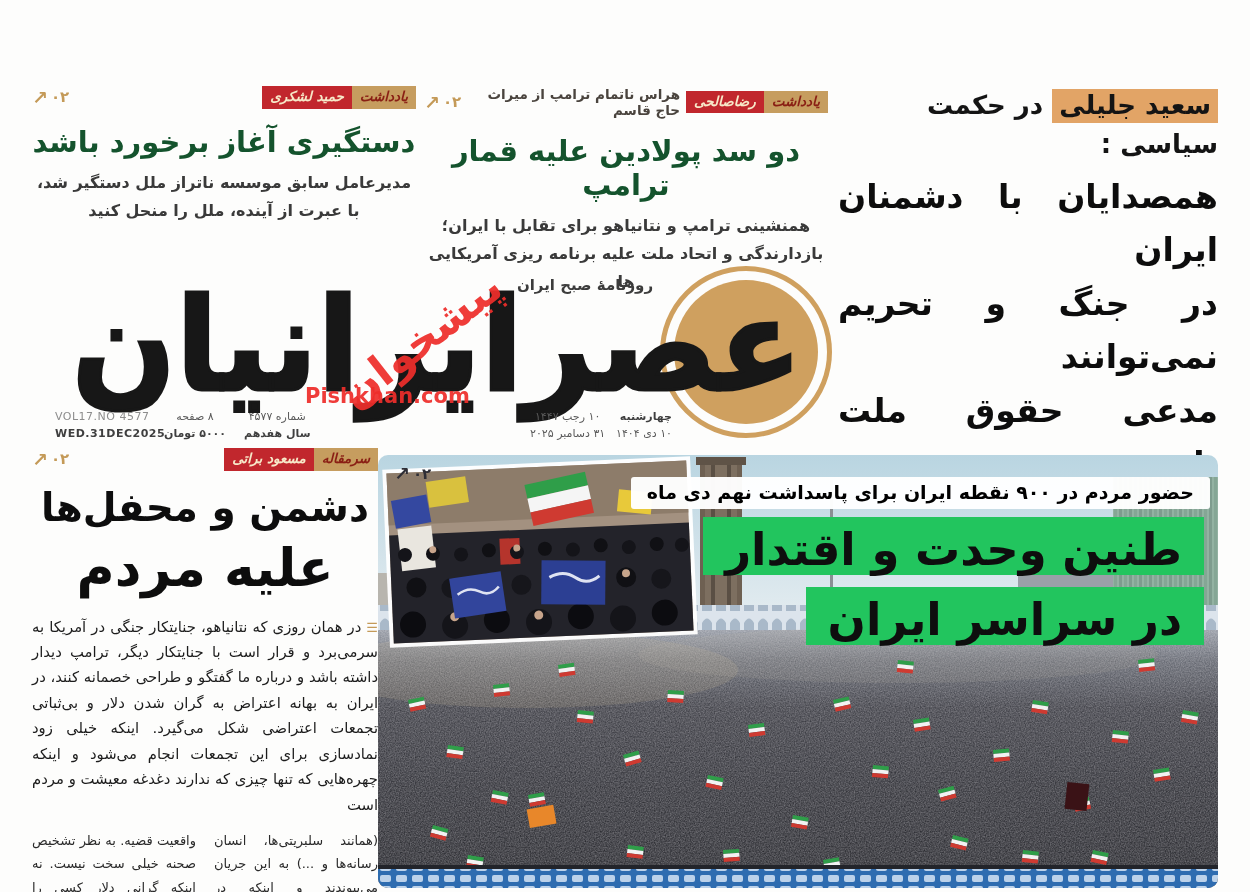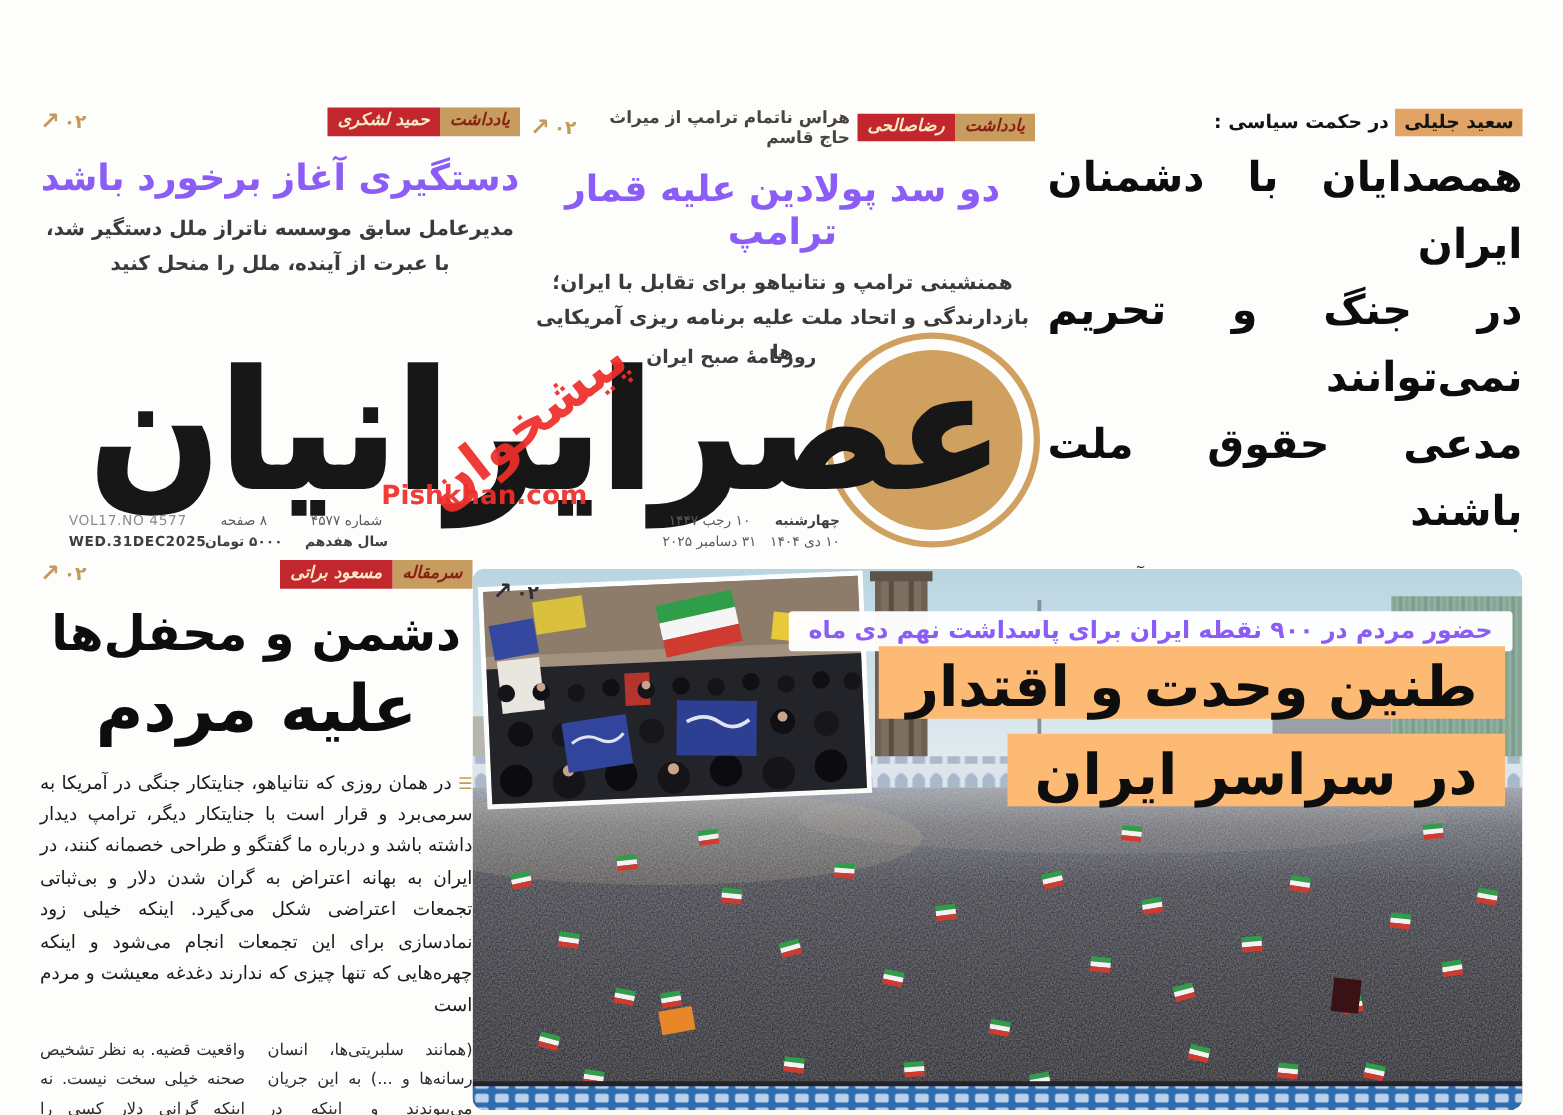--- a/index.html
+++ b/index.html
@@ -20,26 +20,26 @@
   .tag-note { font-size:13.5px; font-weight:700; color:#4a443e; padding-right:6px; }
   .tagrow { display:flex; flex-direction:row; justify-content:space-between; align-items:center; }
   .tags { display:flex; align-items:center; }
 
   
   .col { position:absolute; top:86px; }
   #col-left  { left:32px;  width:384px; }
   #col-mid   { left:424px; width:404px; }
   #col-right { left:838px; width:380px; }
 
-  .h-mid { font-size:29px; font-weight:900; color:#8b5cf6; text-align:center;
+  .h-mid { font-size:29px; font-weight:900; color:#14532d; text-align:center;
            margin-top:16px; letter-spacing:-0.5px; }
   .sub-mid { font-size:16px; font-weight:700; color:#3a3a3a; text-align:center;
              line-height:1.75; margin-top:10px; }
 
-  #col-right .kicker { font-size:15px; font-weight:bold; color:#141414; text-align:right; line-height:1.5; }
+  #col-right .kicker { font-size:26px; font-weight:bold; color:#141414; text-align:right; line-height:1.5; }
   #col-right .kicker .hl { background:#e2a466; padding:1px 7px 3px; }
   #col-right .bigline { font-size:33px; font-weight:900; color:#0d0d0d; line-height:1.62;
                         text-align:justify; text-align-last:justify; letter-spacing:-0.5px; }
   #col-right .summary { margin-top:12px; font-size:16.5px; color:#222; line-height:1.9;
                         text-align:justify; font-weight:500; }
 
   
   #masthead { position:absolute; left:32px; top:252px; width:806px; height:192px; }
   .logo-circle { position:absolute; left:628px; top:14px; width:172px; height:172px;
                  border:5px solid #cfa05f; border-radius:50%; }
@@ -73,24 +73,24 @@
                       text-align:justify; }
   .para-icon { color:#c49a58; font-size:13px; margin-left:5px; }
   #editorial .body2 { margin-top:12px; font-size:13px; color:#2a2a2a; line-height:1.8;
                       text-align:justify; columns:2; column-gap:18px; }
 
   
   #photo { position:absolute; left:378px; top:455px; width:840px; height:433px;
            border-radius:10px; overflow:hidden; }
   #photo svg { position:absolute; inset:0; }
   .photo-mark { position:absolute; left:16px; top:9px; }
-  .lead-kicker { position:absolute; right:8px; top:34px; background:rgba(255,255,255,0.97);
-                 color:#8b5cf6; font-size:19px; font-weight:800; padding:4px 16px 6px;
+  .lead-kicker { position:absolute; right:8px; top:22px; background:rgba(255,255,255,0.97);
+                 color:#000000; font-size:19px; font-weight:800; padding:4px 16px 6px;
                  border-radius:3px; }
-  .lead-block { position:absolute; right:14px; background:#fdba74; color:#0e0e0e;
+  .lead-block { position:absolute; right:14px; background:#22c55e; color:#0e0e0e;
                 font-size:45px; font-weight:900; padding:8px 22px 0; letter-spacing:-1px;
                 line-height:1.1; }
   #lead-l1 { top:62px; }
   #lead-l2 { top:132px; }
 </style>
 </head>
 <body>
 
 <div id="page">
 

